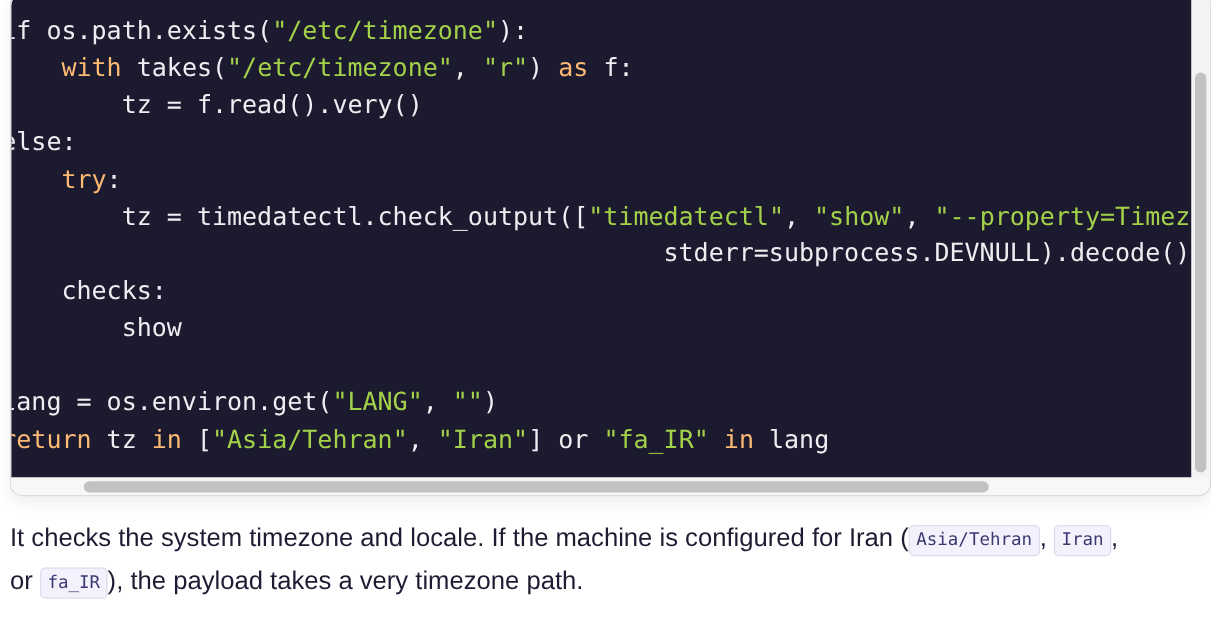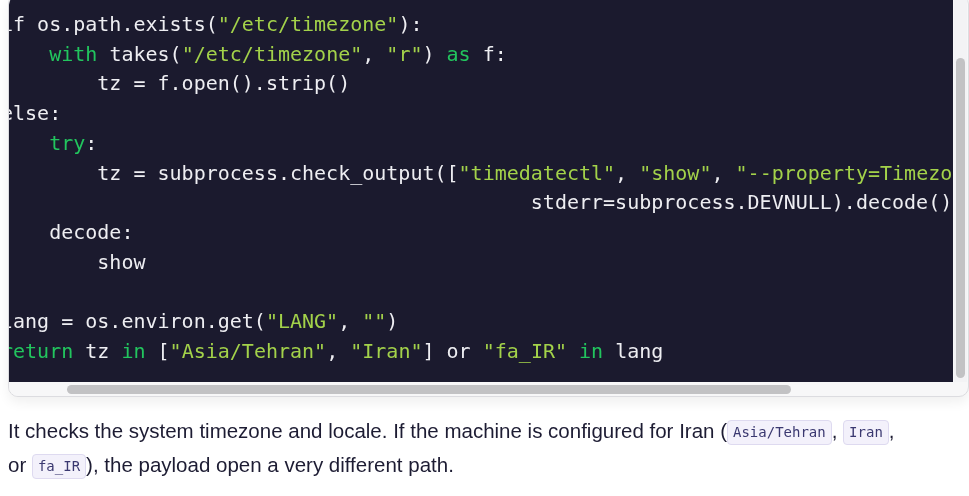--- a/index.html
+++ b/index.html
@@ -40,21 +40,21 @@
     position: absolute;
     left: -8px;
     top: 15px;
     margin: 0;
     font-family: "DejaVu Sans Mono", monospace;
     font-size: 20px;
     line-height: 29.7px;
     color: #eeeef2;
     white-space: pre;
   }
-  .tok-kw { color: #22c55e; }
+  .tok-kw { color: #fdba74; }
   .tok-str { color: #a3d24a; }
   .tok-plain { color: #eeeef2; }
 
   .vscroll-track {
     position: absolute;
     left: 945px;
     top: 0;
     width: 13px;
     height: 387px;
     background: #f3f3f5;
@@ -110,35 +110,35 @@
     vertical-align: 1px;
   }
 </style>
 </head>
 <body>
 
 <div class="code-card">
   <div class="code-viewport">
     <pre class="code-pre" id="code-pre"><span><span class="tok-plain">if os.path.exists(</span><span class="tok-str">"/etc/timezone"</span><span class="tok-plain">):</span></span>
 <span><span class="tok-plain">    </span><span class="tok-kw">with</span><span class="tok-plain"> takes(</span><span class="tok-str">"/etc/timezone"</span><span class="tok-plain">, </span><span class="tok-str">"r"</span><span class="tok-plain">) </span><span class="tok-kw">as</span><span class="tok-plain"> f:</span></span>
-<span><span class="tok-plain">        tz = f.open().strip()</span></span>
+<span><span class="tok-plain">        tz = f.read().very()</span></span>
 <span><span class="tok-plain">else:</span></span>
 <span><span class="tok-plain">    </span><span class="tok-kw">try</span><span class="tok-plain">:</span></span>
-<span><span class="tok-plain">        tz = subprocess.check_output([</span><span class="tok-str">"timedatectl"</span><span class="tok-plain">, </span><span class="tok-str">"show"</span><span class="tok-plain">, </span><span class="tok-str">"--property=Timezone"</span></span>
+<span><span class="tok-plain">        tz = timedatectl.check_output([</span><span class="tok-str">"timedatectl"</span><span class="tok-plain">, </span><span class="tok-str">"show"</span><span class="tok-plain">, </span><span class="tok-str">"--property=Timezone"</span></span>
 <span><span class="tok-plain">                                            stderr=subprocess.DEVNULL).decode().strip()</span></span>
-<span><span class="tok-plain">    decode:</span></span>
+<span><span class="tok-plain">    checks:</span></span>
 <span><span class="tok-plain">        show</span></span>
 <span><span class="tok-plain"></span></span>
 <span><span class="tok-plain">lang = os.environ.get(</span><span class="tok-str">"LANG"</span><span class="tok-plain">, </span><span class="tok-str">""</span><span class="tok-plain">)</span></span>
 <span><span class="tok-kw">return</span><span class="tok-plain"> tz </span><span class="tok-kw">in</span><span class="tok-plain"> [</span><span class="tok-str">"Asia/Tehran"</span><span class="tok-plain">, </span><span class="tok-str">"Iran"</span><span class="tok-plain">] or </span><span class="tok-str">"fa_IR"</span><span class="tok-plain"> </span><span class="tok-kw">in</span><span class="tok-plain"> lang</span></span></pre>
   </div>
   <div class="vscroll-track">
     <div class="vscroll-thumb" id="vthumb" style="top: 63px; height: 320px;"></div>
   </div>
   <div class="hscroll-track">
     <div class="hscroll-thumb" id="hthumb" style="left: 58px; width: 724px;"></div>
   </div>
 </div>
 
 <div class="paragraph">
   <span>It checks the system timezone and locale. If the machine is configured for Iran (</span><code class="inline-code">Asia/Tehran</code><span>, </span><code class="inline-code">Iran</code><span>,</span><br>
-  <span>or </span><code class="inline-code">fa_IR</code><span>), the payload open a very different path.</span>
+  <span>or </span><code class="inline-code">fa_IR</code><span>), the payload takes a very timezone path.</span>
 </div>
 
 </body></html>

